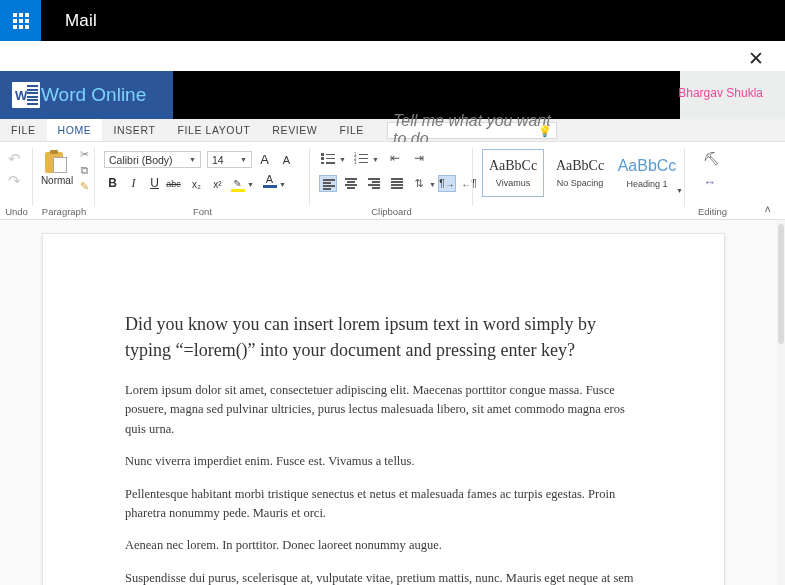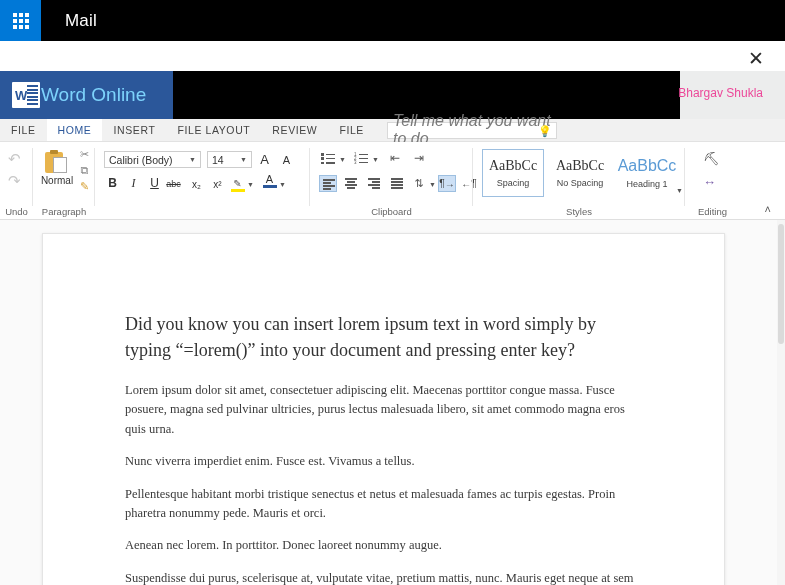--- a/index.html
+++ b/index.html
@@ -294,20 +294,21 @@
       <span style="display:block;width:14px;height:3px;background:#ffe600;margin:-3px auto 0;"></span>
     </div>
     <div class="tiny-chev" style="left:152px; top:39px;">▼</div>
 
     <div class="fbtn" style="left:166px; top:32px;">
       <span style="display:block;font-size:11px;color:#333;line-height:11px;">A</span>
       <span style="display:block;width:14px;height:3px;background:#2b579a;margin:0 auto;"></span>
     </div>
     <div class="tiny-chev" style="left:184px; top:39px;">▼</div>
 
+    <div class="grp-label">Font</div>
   </div>
   <div class="grp-sep" style="left:309px;"></div>
 
   <div class="grp" id="grp-para">
     <div class="pbtn" style="left:9px; top:8px;">
       <div class="bullets-ic">
         <div class="row">
             <span class="dot"></span>
             <span class="bar"></span>
           </div>
@@ -382,32 +383,31 @@
     <div class="pbtn sel" style="left:128px; top:33px; font-size:10px; color:#3a3a3a; text-align:center; line-height:15px;">¶→</div>
     <div class="pbtn" style="left:150px; top:33px; font-size:10px; color:#3a3a3a; text-align:center; line-height:17px;">←¶</div>
 
     <div class="grp-label">Clipboard</div>
   </div>
   <div class="grp-sep" style="left:472px;"></div>
 
   <div class="grp" id="grp-styles">
     <div class="style-card sel" style="left:9px;">
       <span class="style-sample">AaBbCc</span>
-      <span class="style-name">Spacing</span>
+      <span class="style-name">Vivamus</span>
     </div>
     <div class="style-card" style="left:76px;">
       <span class="style-sample">AaBbCc</span>
       <span class="style-name">No Spacing</span>
     </div>
     <div class="style-card" style="left:143px;">
       <span class="style-sample h1">AaBbCc</span>
       <span class="style-name">Heading 1</span>
     </div>
     <div class="tiny-chev" style="left:203px; top:45px;">▼</div>
-    <div class="grp-label">Styles</div>
   </div>
   <div class="grp-sep" style="left:684px;"></div>
 
   <div class="grp" id="grp-editing">
     <div class="edit-ic" style="top:9px;">⛏</div>
     <div class="edit-ic" style="top:31px; color:#7a5fa8;">↔</div>
     <div class="grp-label">Editing</div>
   </div>
 
   <div id="collapse-ribbon">˄</div>

